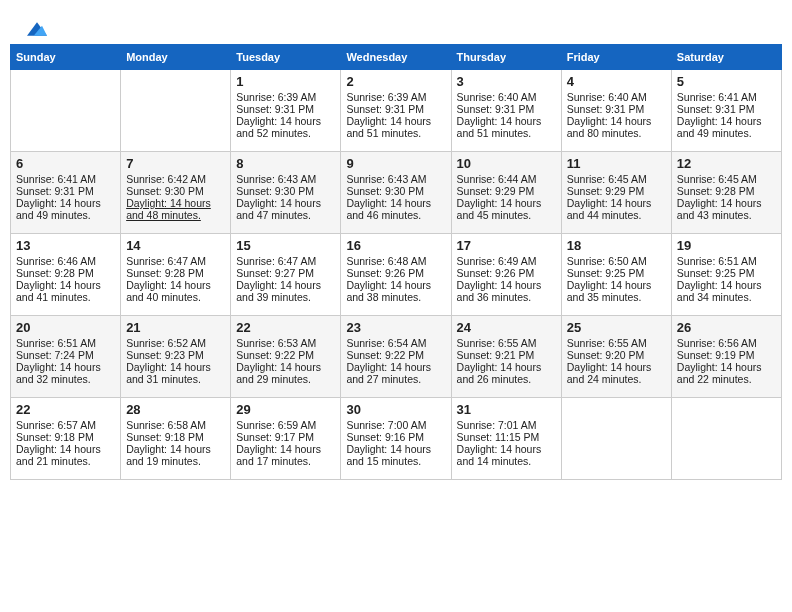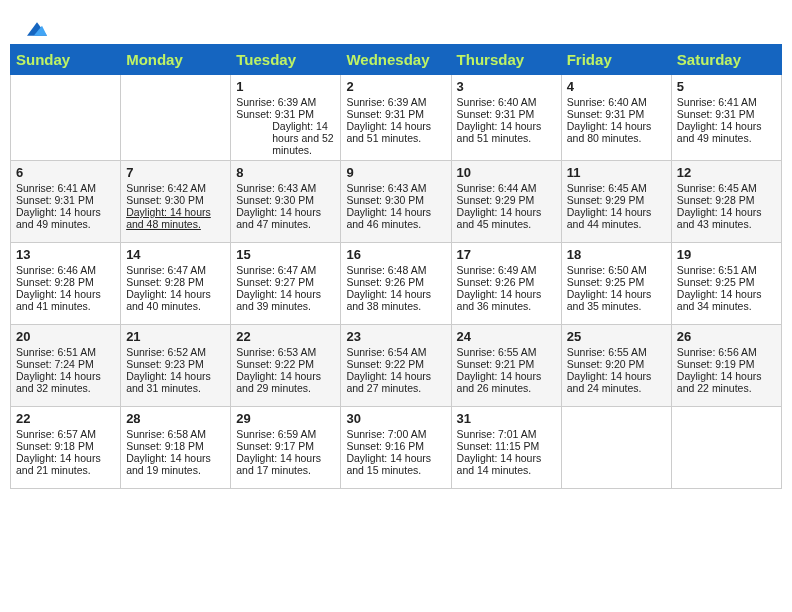--- a/index.html
+++ b/index.html
@@ -56,22 +56,22 @@
       color: #555;
       margin-top: 2px;
     }
     .calendar-table {
       width: 100%;
       border-collapse: collapse;
       margin-top: 5px;
     }
     .calendar-table th {
       background-color: #1565c0;
-      color: #bef264;
-      font-size: 15px;
+      color: #ffffff;
+      font-size: 11px;
       font-weight: bold;
       padding: 6px 5px;
       text-align: left;
       border: 1px solid #1565c0;
     }
     .calendar-table td {
       border: 1px solid #ccc;
       vertical-align: top;
       padding: 4px 5px;
       font-size: 10.5px;
@@ -130,21 +130,21 @@
       </tr>
   </thead>
   <tbody id="calendar-body">
       <tr>
         <td class="cell-empty"></td>
         <td class="cell-empty"></td>
         <td class="cell-data">
           <span class="day-number">1</span>
           <span style="display: block;">Sunrise: 6:39 AM</span>
           <span style="display: block;">Sunset: 9:31 PM</span>
-          <span style="display: block; margin-left: 36px;">Daylight: 14 hours and 52 minutes.</span>
+          <span style="display: block;">Daylight: 14 hours and 52 minutes.</span>
         </td>
         <td class="cell-data">
           <span class="day-number">2</span>
           <span style="display: block;">Sunrise: 6:39 AM</span>
           <span style="display: block;">Sunset: 9:31 PM</span>
           <span style="display: block;">Daylight: 14 hours and 51 minutes.</span>
         </td>
         <td class="cell-data">
           <span class="day-number">3</span>
           <span style="display: block;">Sunrise: 6:40 AM</span>

